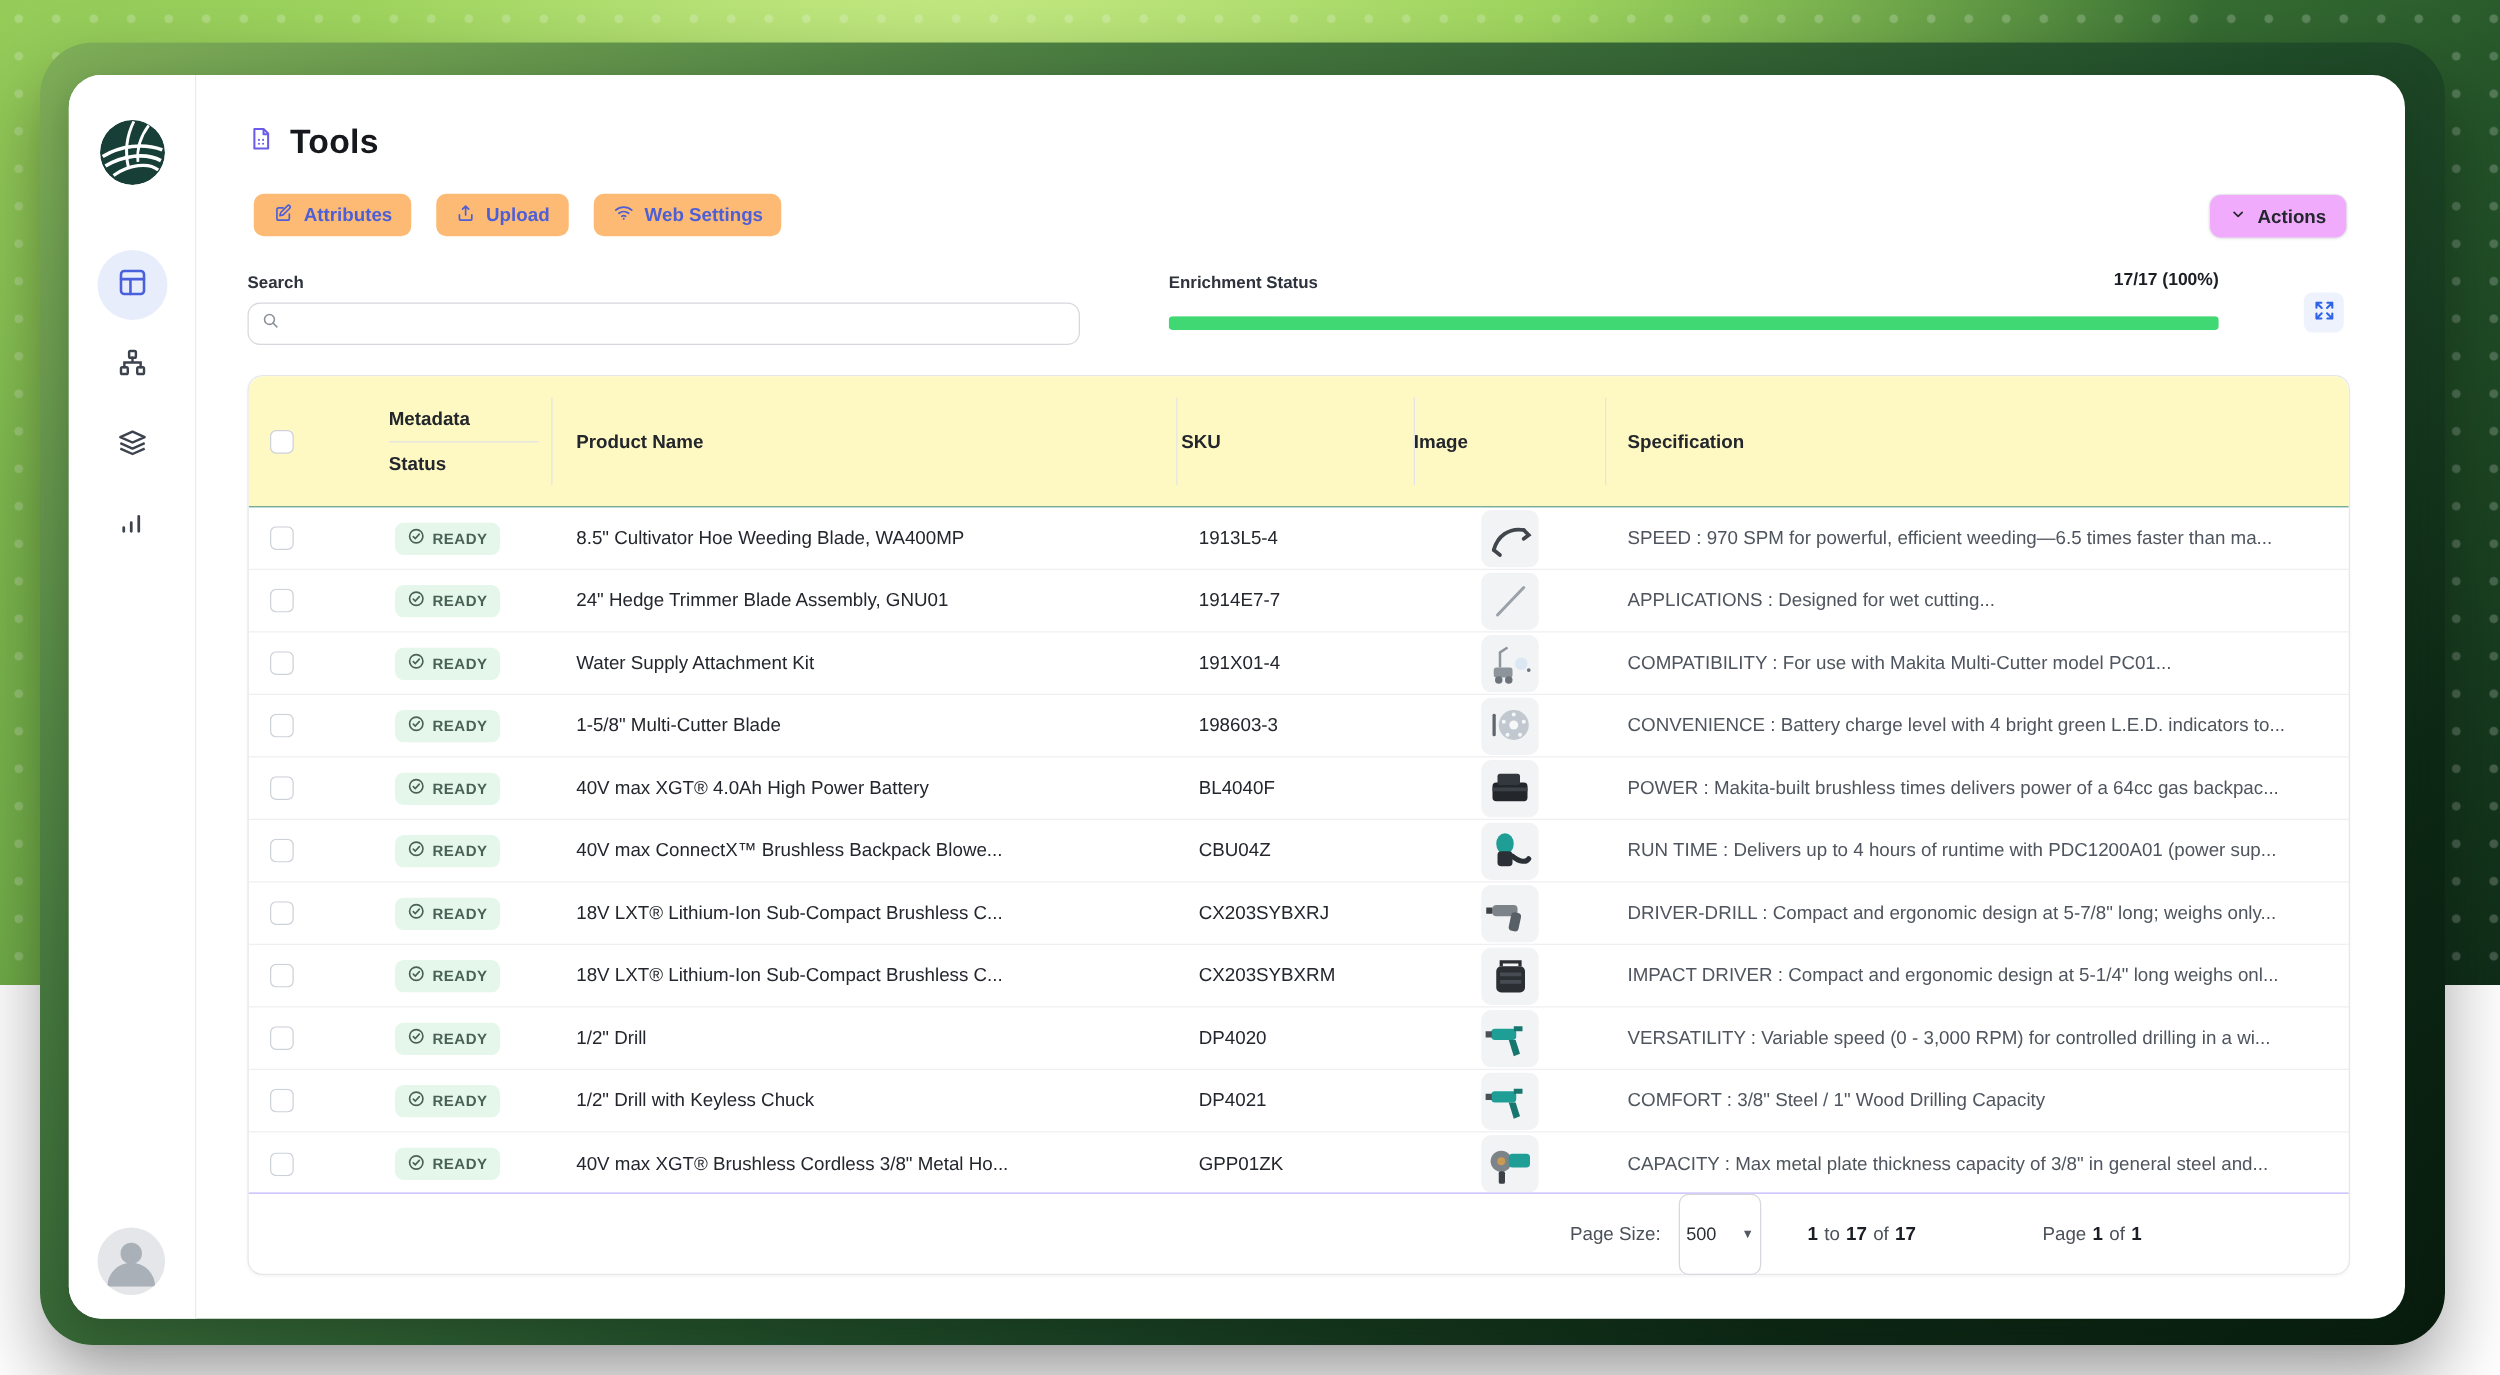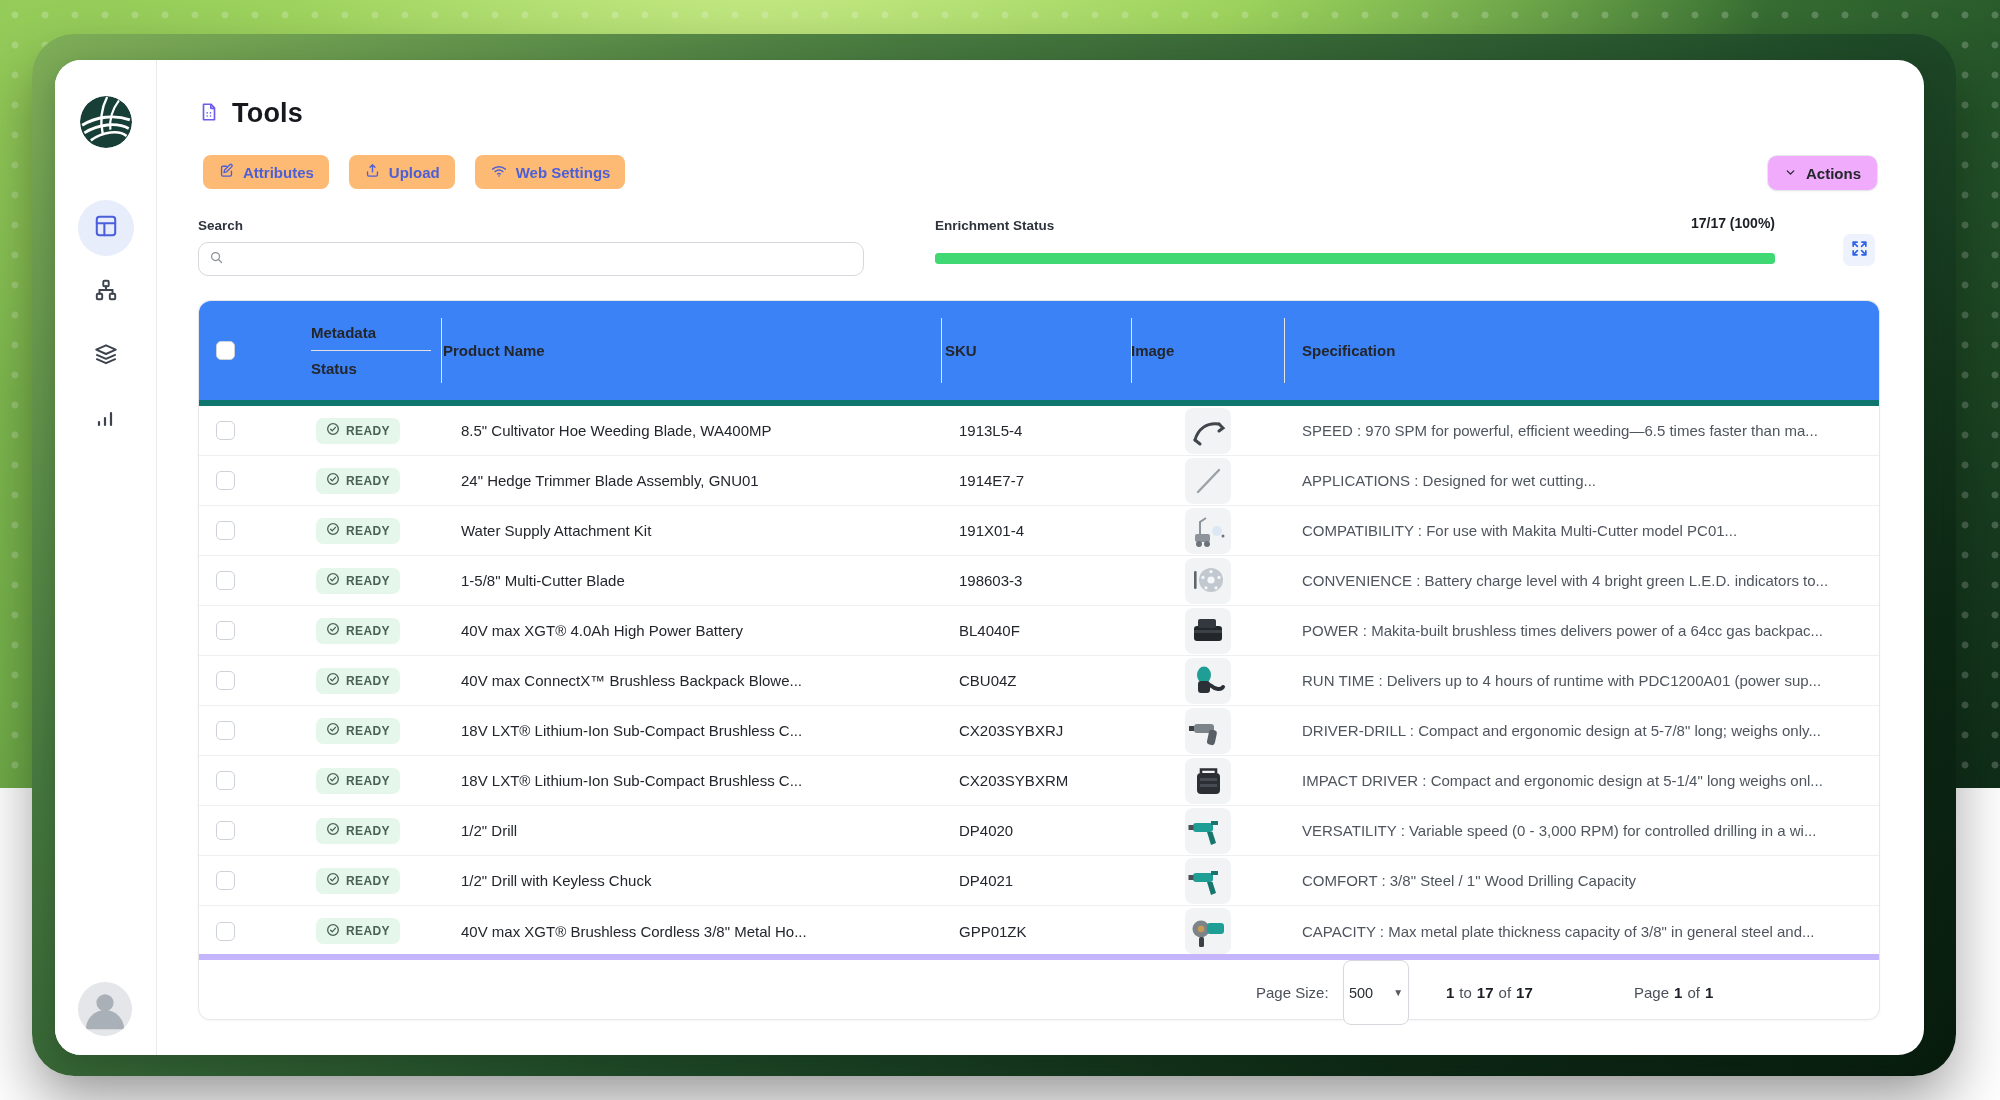--- a/index.html
+++ b/index.html
@@ -67,24 +67,24 @@
   .progress-track { position:absolute; left:880px; top:193px; width:840px; height:11px; border-radius:3px; background:#e8f8ee; overflow:hidden; }
   .progress-fill { height:100%; border-radius:3px; }
 
   .expand-btn { position:absolute; left:1788px; top:174px; width:32px; height:32px; border:none; border-radius:7px; background:#edf2fd; display:flex; align-items:center; justify-content:center; cursor:pointer; }
 
   
   .card { position:absolute; left:143px; top:240px; width:1682px; height:720px; border:1px solid #e6e7ea; border-radius:12px; background:#fff; box-shadow:0 1px 3px rgba(20,20,30,.04); }
 
   .grid-cols { display:grid; grid-template-columns: 97px 145px 500px 190px 153px 1fr; }
 
-  .thead { height:105px; border-bottom:6px solid #0f766e; border-radius:12px 12px 0 0; background:#3b82f6; }
+  .thead { height:105px; border-bottom:1px solid #0f766e; border-radius:12px 12px 0 0; background:#fef9c3; }
   .th { position:relative; display:flex; align-items:center; font-size:15px; font-weight:700; color:#23262c; }
   .th.sep::before { content:''; position:absolute; left:0; top:17px; bottom:17px; width:1px; background:#e3e4e8; }
-  .th-pad { padding-left:2px; }
+  .th-pad { padding-left:20px; }
   .col-check { justify-content:flex-start; padding-left:17px; }
 
   .meta-cell { display:flex; flex-direction:column; justify-content:center; width:100%; padding-left:15px; padding-right:10px; }
   .meta-divider { height:1px; background:#dfe1e5; margin:9px 0; width:100%; }
 
   .cb { width:19px; height:19px; border:1.5px solid #cdd1d8; border-radius:5px; background:#fff; cursor:pointer; }
 
   .tbody { }
   .tr { height:50px; border-bottom:1px solid #efeff2; align-items:center; }
   .tr:last-child { border-bottom:none; }
@@ -94,21 +94,21 @@
   .td.name { padding-left:20px; padding-right:14px; }
   .td.sku { padding-left:18px; }
   .td.image { display:flex; justify-content:center; }
   .td.spec { padding-left:18px; padding-right:16px; color:#4f555e; }
 
   .badge { display:inline-flex; align-items:center; gap:6px; height:26px; padding:0 10px; background:#e4f7ea; border-radius:7px; color:#4a6156; font-size:12px; font-weight:700; letter-spacing:.4px; }
 
   .thumb { width:46px; height:46px; border-radius:8px; background:#f2f3f5; display:flex; align-items:center; justify-content:center; }
 
   
-  .tfoot { position:absolute; left:0; right:0; bottom:0; height:65px; border-top:6px solid #c4b5fd; font-size:15px; color:#4b5059; }
+  .tfoot { position:absolute; left:0; right:0; bottom:0; height:65px; border-top:1px solid #c4b5fd; font-size:15px; color:#4b5059; }
   .tfoot .abs { position:absolute; top:0; height:65px; display:flex; align-items:center; }
   .pg-label { left:1057px; }
   .pg-select { left:1144px; width:66px; height:32px; top:16px; border:1px solid #d6d8dd; border-radius:8px; background:#fff; display:flex; align-items:center; justify-content:center; gap:20px; font-size:14.5px; color:#2a2e35; cursor:pointer; }
   .pg-range { left:1247px; gap:5px; }
   .pg-page { left:1435px; gap:5px; }
   .b { font-weight:700; color:#1b1e24; }
   .caret { font-size:10px; color:#555a62; }
 </style>
 </head>
 <body>

